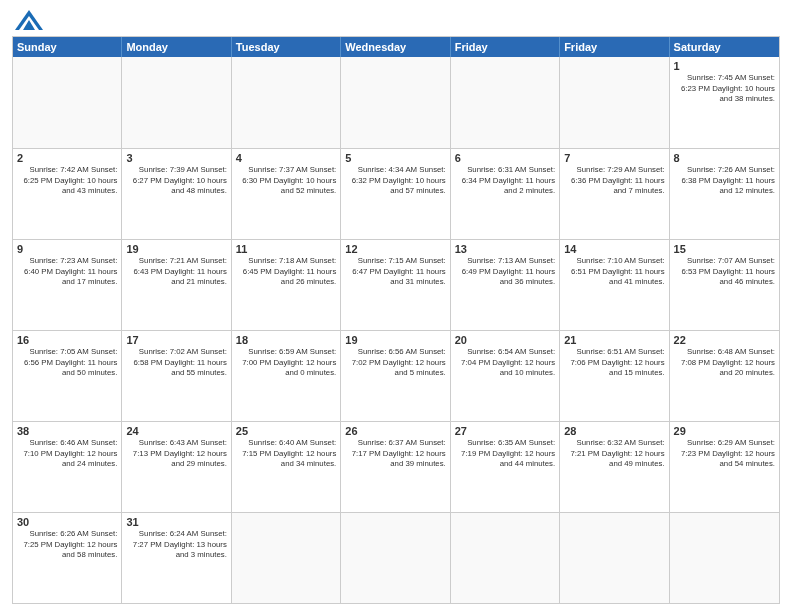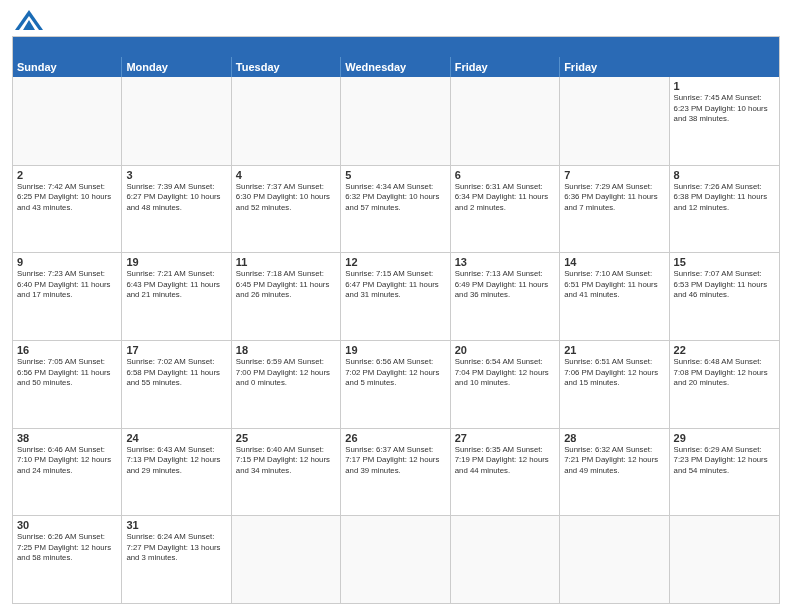--- a/index.html
+++ b/index.html
@@ -67,21 +67,20 @@
       grid-template-columns: repeat(7, 1fr);
       background: #2a6ab5;
     }
     .cal-header-cell {
       color: #fff;
       font-size: 11px;
       font-weight: bold;
       padding: 4px 4px;
       border-right: 1px solid #5590cc;
       text-align: left;
-      margin-top: 20px;
     }
     .cal-header-cell:last-child { border-right: none; }
     .cal-body {
       flex: 1;
       display: grid;
       grid-template-rows: repeat(6, 1fr);
     }
     .cal-week {
       display: grid;
       grid-template-columns: repeat(7, 1fr);
@@ -102,20 +101,21 @@
     .day-number {
       font-size: 11px;
       font-weight: bold;
       color: #333;
       margin-bottom: 1px;
     }
     .day-info {
       font-size: 7.8px;
       color: #333;
       line-height: 1.35;
+      text-align: right;
     }
   </style>
 </head>
 <body>
 
 <div class="page">
   <div class="header">
     <div class="logo">
       <div class="logo-text">
         <span class="logo-general"></span>
@@ -134,20 +134,21 @@
   </div>
 
   <div class="calendar">
     <div class="cal-header">
     <div class="cal-header-cell">Sunday</div>
         <div class="cal-header-cell">Monday</div>
         <div class="cal-header-cell">Tuesday</div>
         <div class="cal-header-cell">Wednesday</div>
         <div class="cal-header-cell">Friday</div>
         <div class="cal-header-cell">Friday</div>
+        <div class="cal-header-cell">Saturday</div>
       </div>
     <div class="cal-body">
     <div class="cal-week">
           <div class="cal-cell empty"></div>
           <div class="cal-cell empty"></div>
           <div class="cal-cell empty"></div>
           <div class="cal-cell empty"></div>
           <div class="cal-cell empty"></div>
           <div class="cal-cell empty"></div>
           <div class="cal-cell">

